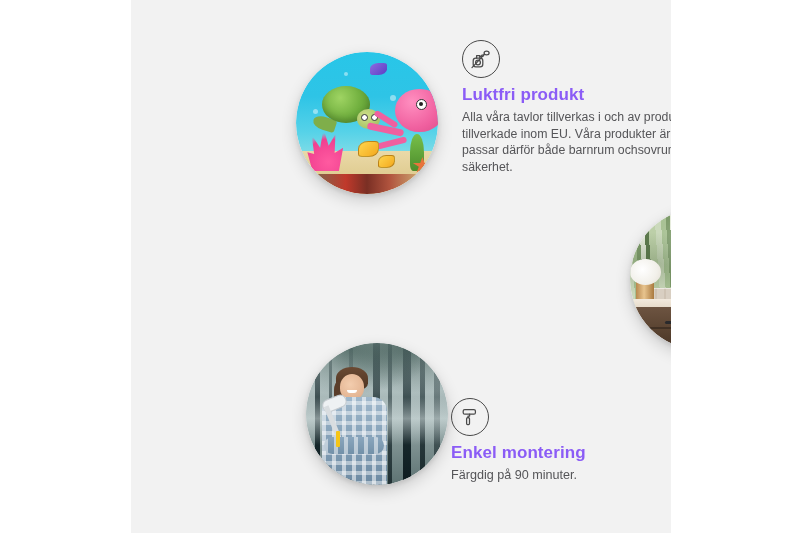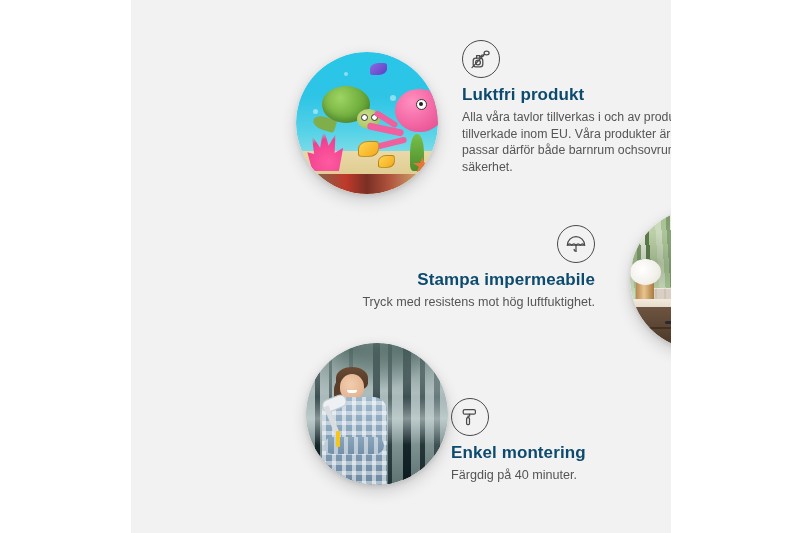--- a/index.html
+++ b/index.html
@@ -265,21 +265,21 @@
     width: 36px; height: 36px;
     border: 1.4px solid #4a4a4a;
     border-radius: 50%;
     display: flex; align-items: center; justify-content: center;
   }
   .icon-circle svg { display:block; }
 
   .f-title {
     font-size: 17px;
     font-weight: bold;
-    color: #0c4a6e;
+    color: #8b5cf6;
     margin: 7px 0 4px 0;
     letter-spacing: .1px;
   }
   .f-body {
     font-size: 12.3px;
     line-height: 16.5px;
     color: #555558;
   }
 
   
@@ -382,43 +382,29 @@
             <path d="M12.2 9.4 l1.0 -1.6"></path>
             <circle cx="9" cy="15.4" r="2.4"></circle>
             <line x1="3.0" y1="20.6" x2="15.4" y2="7.4"></line>
           </svg>
         </div>
       </div>
       <div class="f-title">Luktfri produkt</div>
       <div class="f-body">Alla våra tavlor tillverkas i och av produkter som är tillverkade inom EU. Våra produkter är luktfria och passar därför både barnrum ochsovrum. 100% säkerhet.</div>
     </div>
 
-    <div class="feature" id="feature-waterproof">
-      <div class="icon-wrap">
-        <div class="icon-circle">
-          <svg width="24" height="24" viewBox="0 0 24 24" fill="none" stroke="#4a4a4a" stroke-width="1.25" stroke-linecap="round" stroke-linejoin="round">
-            <path d="M3.4 13.2 A8.6 8.6 0 0 1 20.6 13.2 Z"></path>
-            <path d="M3.4 13.2 q2.15 -2.6 4.3 0 q2.15 -2.6 4.3 0 q2.15 -2.6 4.3 0 q2.15 -2.6 4.3 0"></path>
-            <line x1="12" y1="13.2" x2="12" y2="19.2"></line>
-            <path d="M12 19.2 a1.9 1.9 0 0 1 -1.9 -1.9"></path>
-          </svg>
-        </div>
-      </div>
-      <div class="f-title">Stampa impermeabile</div>
-      <div class="f-body">Tryck med resistens mot hög luftfuktighet.</div>
-    </div>
 
     <div class="feature" id="feature-easy">
       <div class="icon-wrap">
         <div class="icon-circle">
           <svg width="24" height="24" viewBox="0 0 24 24" fill="none" stroke="#4a4a4a" stroke-width="1.25" stroke-linecap="round" stroke-linejoin="round">
             <rect x="5.2" y="4.6" width="12.2" height="4.6" rx="1.5"></rect>
             <path d="M11.6 9.2 v1.9 h-1.6 v1.6"></path>
             <rect x="8.6" y="12.7" width="2.9" height="6.8" rx="1.0"></rect>
           </svg>
         </div>
       </div>
       <div class="f-title">Enkel montering</div>
-      <div class="f-body">Färgdig på 40 minuter.</div>
+      <div class="f-body">Färgdig på 90 minuter.</div>
     </div>
 
   </div>
 </div>
 
 </body></html>

